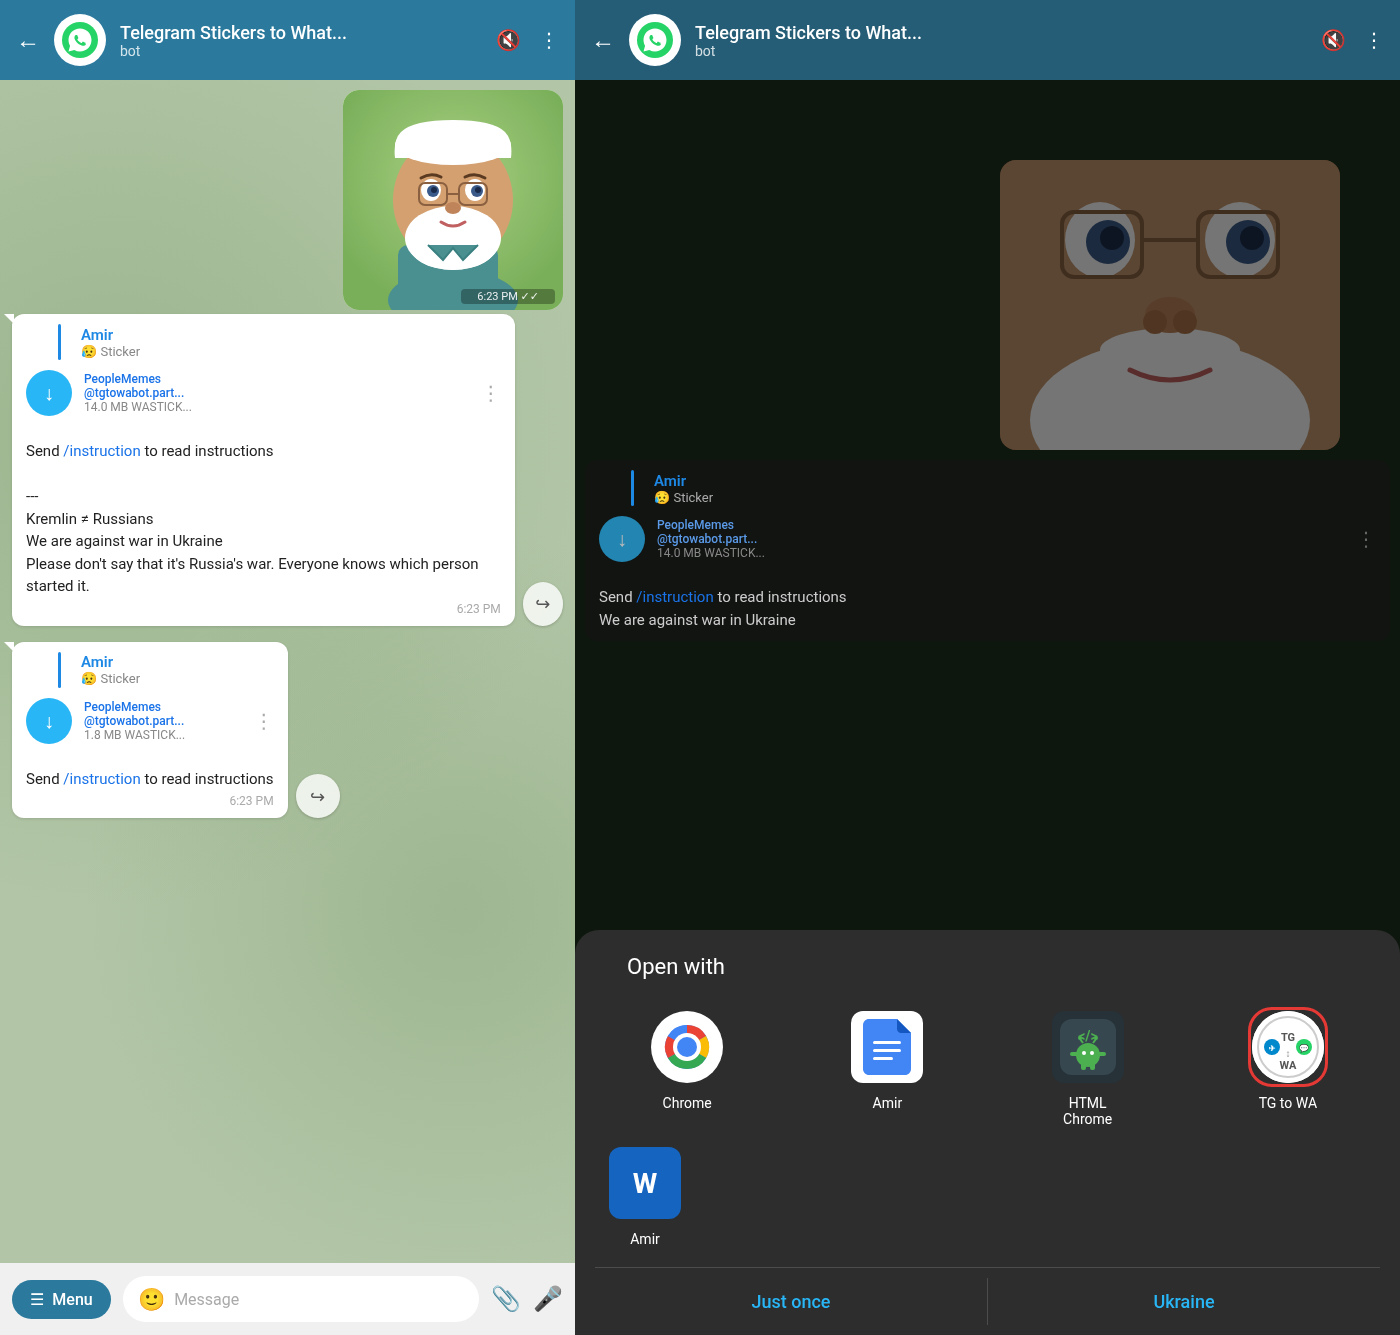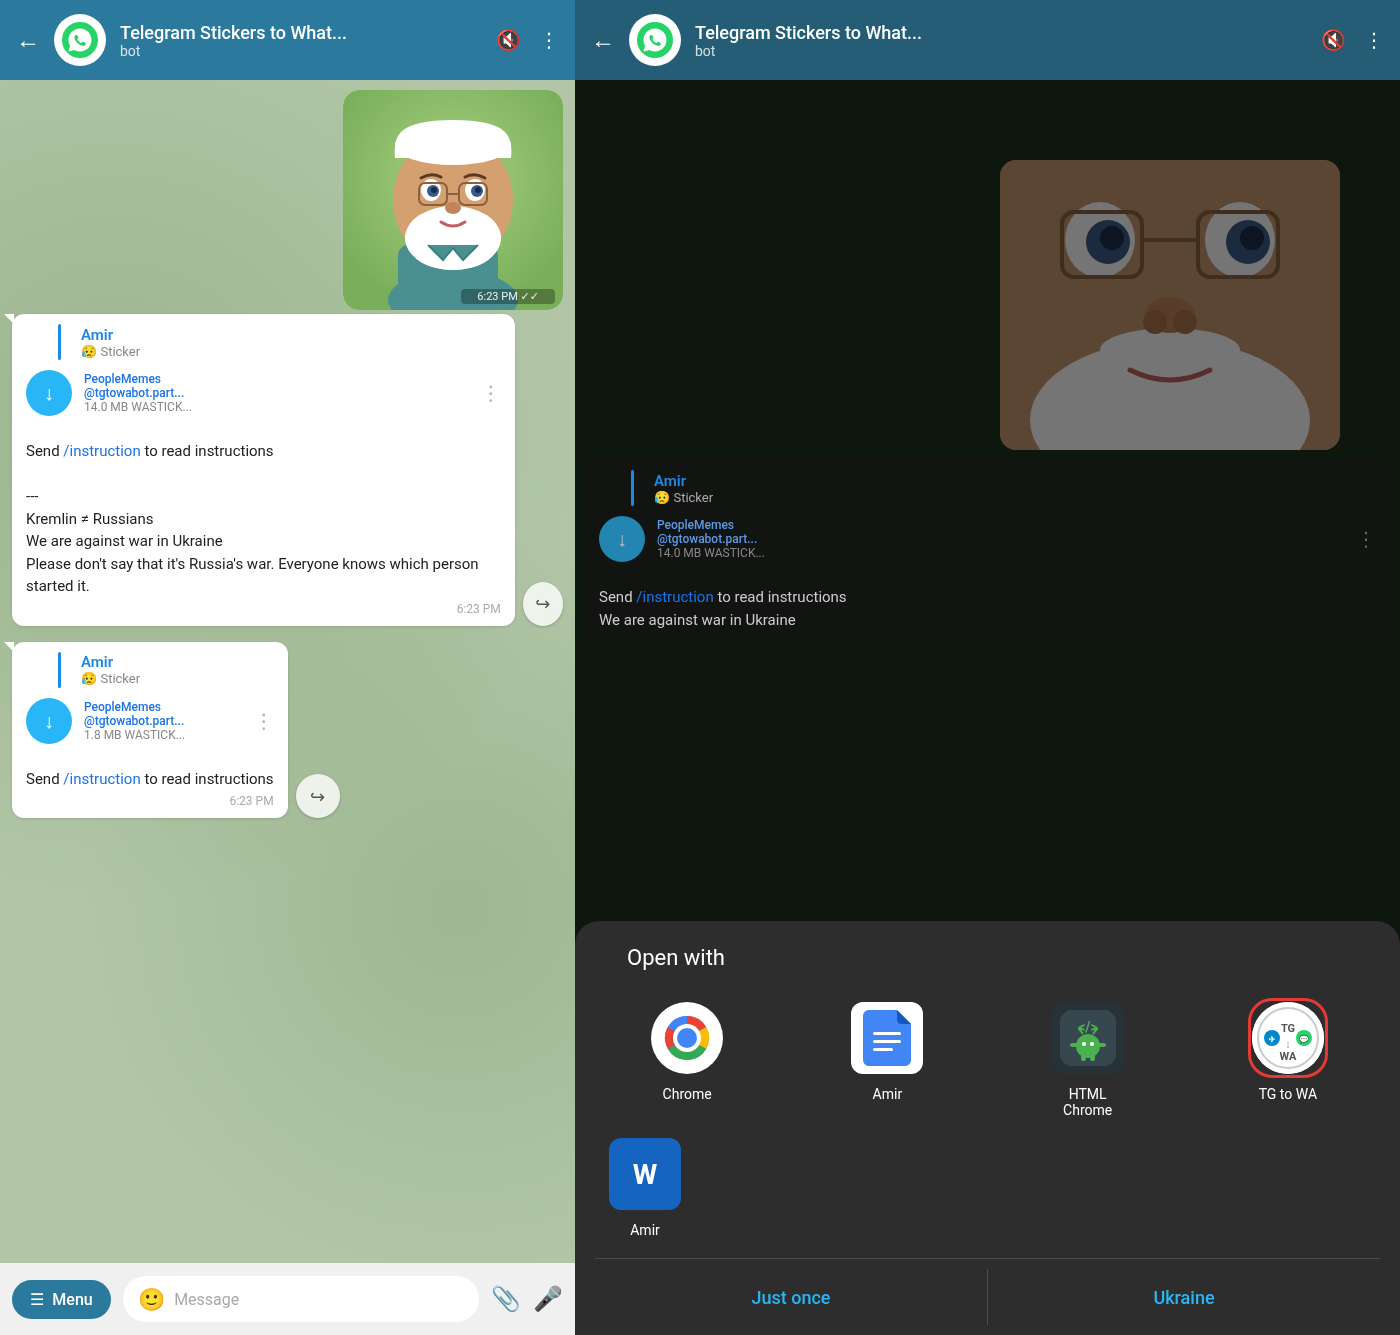--- a/index.html
+++ b/index.html
@@ -278,21 +278,21 @@
     .apps-row2 {
       display: flex;
       justify-content: flex-start;
       padding-left: 10px;
       margin-bottom: 20px;
     }
 
     .dialog-actions {
       display: flex;
       border-top: 1px solid rgba(255,255,255,0.15);
-      height: 77px;
+      height: 68px;
     }
     .dialog-btn {
       flex: 1;
       display: flex;
       align-items: center;
       justify-content: center;
       color: #29b6f6;
       font-size: 18px;
       font-weight: 500;
       cursor: pointer;

